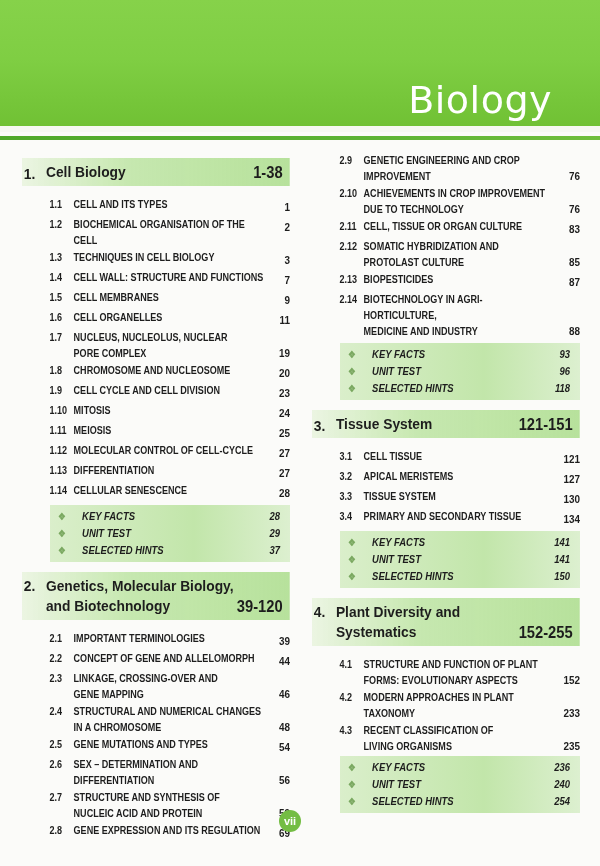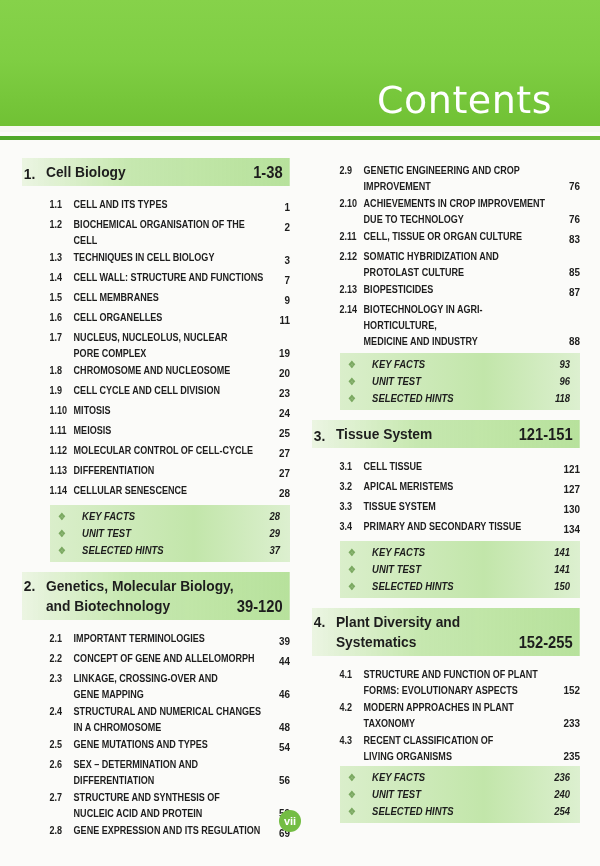--- a/index.html
+++ b/index.html
@@ -22,21 +22,21 @@
     background: linear-gradient(90deg, #4fa82a, #5cb334 60%, #6fbe3c);
   }
   .page-title {
     position: absolute; right: 48px; top: 78px;
     font-family: "DejaVu Sans", sans-serif; font-size: 38px; color: #ffffff;
     letter-spacing: 0.5px; font-weight: normal;
   }
 
   .col { position: absolute; top: 158px; width: 268px; }
   .col-left { left: 22px; }
-  .col-right { left: 312px; top: 162px; }
+  .col-right { left: 312px; top: 152px; }
 
   .chapter {
     background: linear-gradient(90deg, rgba(190,228,160,0.25) 0%, rgba(180,225,150,0.75) 40%, rgba(175,222,145,0.9) 100%);
     font-family: "Liberation Sans", sans-serif; font-weight: bold; font-size: 15px;
     display: flex; align-items: flex-end; padding: 4px 8px 4px 2px; margin-bottom: 10px;
     transform: scaleX(0.92); transform-origin: left;
     width: 108.7%;
   }
   .chapter .num { width: 24px; flex: none; }
   .chapter .title { flex: 1; line-height: 20px; }
@@ -61,21 +61,21 @@
   .page-badge {
     position: absolute; left: 279px; top: 810px; width: 22px; height: 22px; border-radius: 50%;
     background: #74bd44; color: #fff; font-size: 11px; font-weight: bold;
     display: flex; align-items: center; justify-content: center;
   }
 </style>
 </head>
 <body>
 
 <div class="banner">
-  <div class="page-title">Contents</div>
+  <div class="page-title">Biology</div>
 </div>
 <div class="banner-white-gap"></div>
 <div class="banner-rule"></div>
 
 <div class="col col-left">
 
   <div class="chapter">
     <span class="num">1.</span>
     <span class="title">Cell Biology</span>
     <span class="range">1-38</span>

